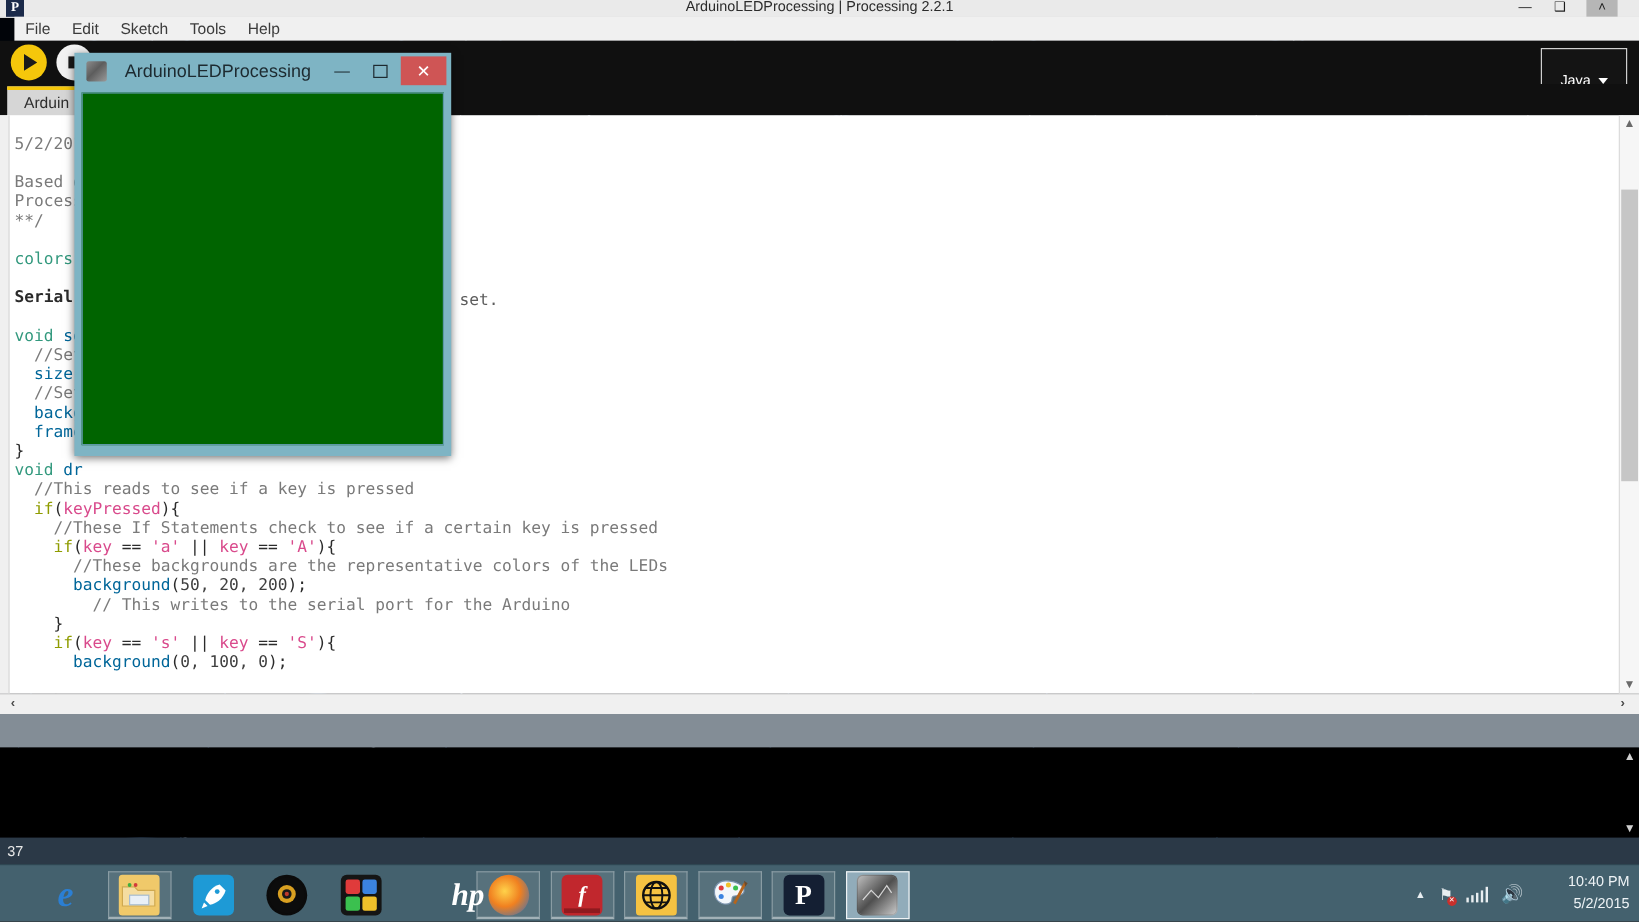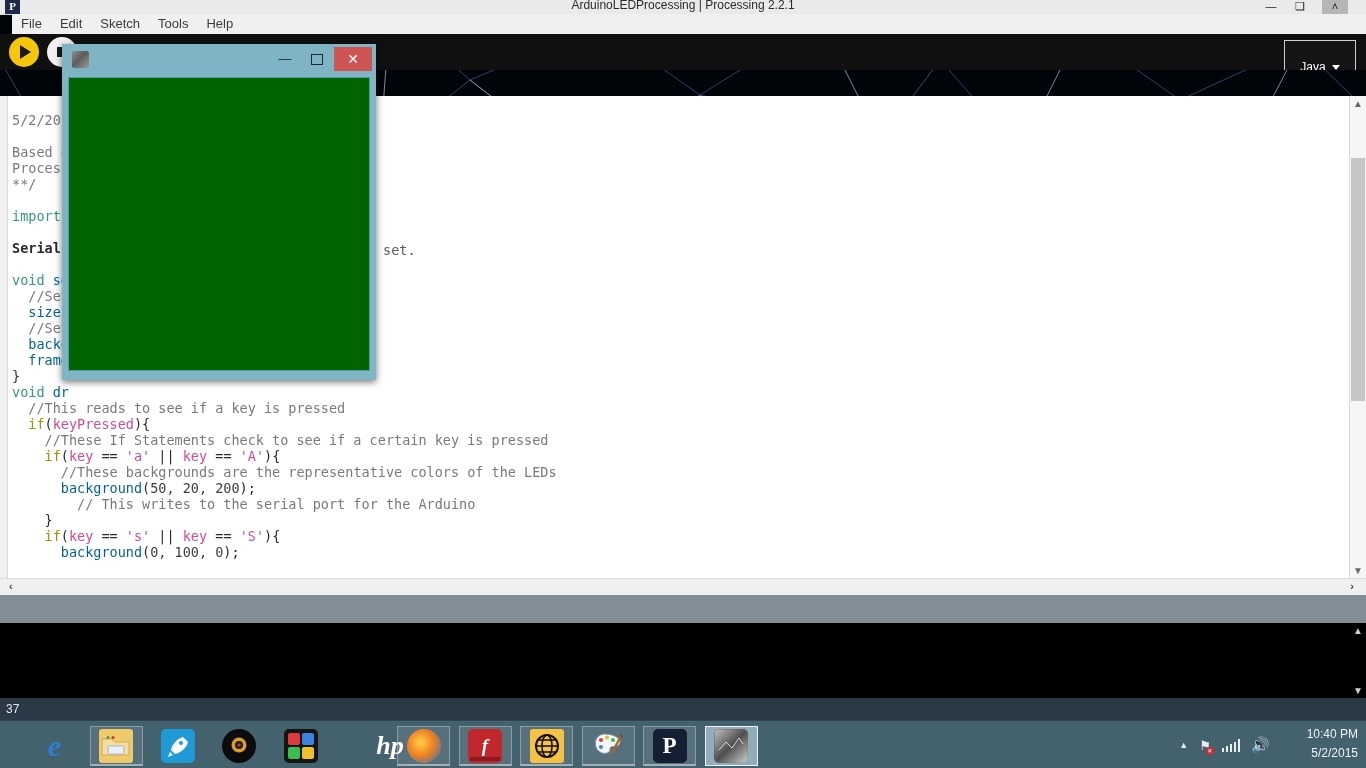--- a/index.html
+++ b/index.html
@@ -522,30 +522,33 @@
     </div>
 
     <div class="pde-toolbar">
       <div class="tb-run"></div>
       <div class="tb-stop"></div>
       <div class="mode-select">
         <span>Java</span><span class="caret"></span>
       </div>
     </div>
 
+    <div class="pde-tabbar">
+      <div class="sketch-tab">Arduin</div>
+    </div>
 
     <div class="pde-editor">
       <div class="gutter"></div>
       <pre class="code" id="code-area"><span><span class="k-comment">5/2/201</span></span>
 <span></span>
 <span><span class="k-comment">Based o</span></span>
 <span><span class="k-comment">Process</span></span>
 <span><span class="k-comment">**/</span></span>
 <span></span>
-<span><span class="k-import">import</span></span>
+<span><span class="k-import">colors</span></span>
 <span></span>
 <span><span class="k-type">Serial</span></span>
 <span></span>
 <span><span class="k-void">void </span><span class="k-fn">se</span></span>
 <span>  <span class="k-comment">//Set</span></span>
 <span>  <span class="k-fn">size(</span></span>
 <span>  <span class="k-comment">//Set</span></span>
 <span>  <span class="k-fn">backg</span></span>
 <span>  <span class="k-fn">frame</span></span>
 <span><span class="k-punct">}</span></span>
@@ -583,20 +586,21 @@
       <div class="console-scroll-up">▲</div>
       <div class="console-scroll-dn">▼</div>
     </div>
 
     <div class="pde-linestatus">37</div>
   </div>
 
   <div id="sketch-window">
     <div class="sk-titlebar">
       <div class="sk-icon"></div>
+      <div class="sk-title">ArduinoLEDProcessing</div>
       <div class="sk-btn sk-min">—</div>
       <div class="sk-btn sk-max"><span class="sq"></span></div>
       <div class="sk-close">✕</div>
     </div>
     <div class="sk-canvas"></div>
   </div>
 
   <div id="taskbar">
     <div id="taskbar-items">
         <div class="tb-item " style="left: 28px;">

